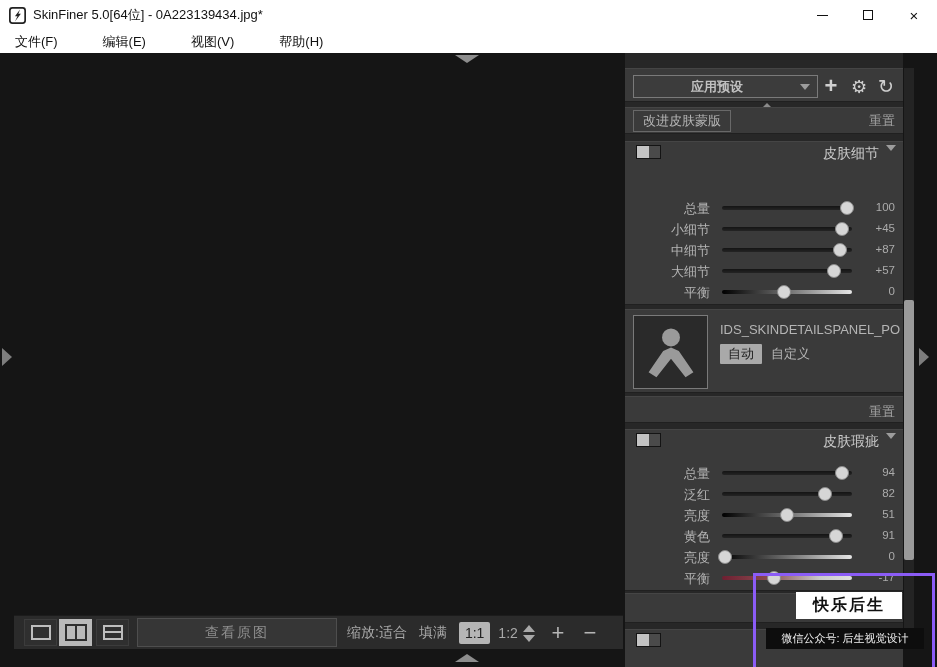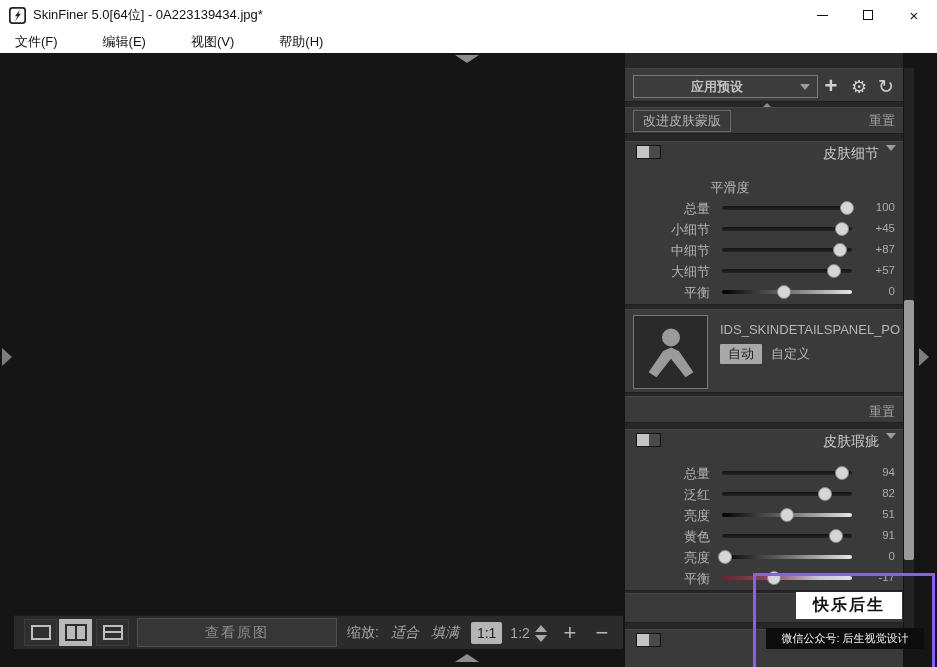--- a/index.html
+++ b/index.html
@@ -73,22 +73,22 @@
   .view-btn.selected { background:#b9b9b9; border-color:#b9b9b9; }
   .vb1 { left:10px; } .vb2 { left:45px; } .vb3 { left:82px; }
   .vm-single { width:20px; height:15px; border:2px solid #bdbdbd; }
   .vm-split { width:22px; height:17px; border:2px solid #2e2e2e; display:flex; }
   .vm-split span { flex:1; }
   .vm-split span:first-child { border-right:2px solid #2e2e2e; }
   .vm-horiz { width:20px; height:15px; border:2px solid #bdbdbd; position:relative; }
   .vm-horiz::after { content:""; position:absolute; left:0; right:0; top:4px; border-top:2px solid #bdbdbd; }
   .orig-btn { position:absolute; left:123px; top:2px; width:200px; height:29px; background:#363636; border:1px solid #4e4e4e; color:#8f8f8f; font-size:14px; display:flex; align-items:center; justify-content:center; letter-spacing:2px; }
   .zoom-group { position:absolute; left:333px; top:0; height:34px; display:flex; align-items:center; color:#a8a8a8; font-size:14px; }
-  .zg-label { margin-right:12px; }
-  .zg-opt { margin-right:12px;font-style:italic; }
+  .zg-label { }
+  .zg-opt { margin-right:12px; }
   .ratio-11 { background:#b5b5b5; color:#222; padding:3px 6px; border-radius:2px; margin-right:8px; }
   .ratio-12 { color:#a8a8a8; margin-right:5px; }
   .spinner { display:flex; flex-direction:column; gap:3px; margin-right:10px; }
   .spin-up { width:0; height:0; border-left:6px solid transparent; border-right:6px solid transparent; border-bottom:7px solid #a8a8a8; }
   .spin-down { width:0; height:0; border-left:6px solid transparent; border-right:6px solid transparent; border-top:7px solid #a8a8a8; }
   .zoom-in-btn, .zoom-out-btn { color:#b5b5b5; font-size:22px; width:26px; text-align:center; margin-right:6px; }
 
   
   .rp { position:absolute; left:625px; top:0; width:278px; height:614px; background:#272727; }
   .rp-section { position:absolute; left:0; width:278px; background:#3a3a3a; border-top:1px solid #454545; border-bottom:1px solid #202020; }
@@ -237,21 +237,20 @@
       </div>
 
       <div class="rp-section detail-sec">
         <div class="sec-header">
           <span class="toggle">
               <span class="knob"></span>
             </span>
           <span class="sec-title">皮肤细节</span>
           <span class="sec-arrow"></span>
         </div>
-        <div class="sub-title">平滑度</div>
         <div class="s-row" style="top:55px">
           <span class="s-label">总量</span>
             <span class="s-track track-plain">
               <span class="s-thumb" style="left: 96%;"></span>
             </span>
             <span class="s-value">100</span>
         </div>
         <div class="s-row" style="top:76px">
           <span class="s-label">小细节</span>
             <span class="s-track track-plain">

